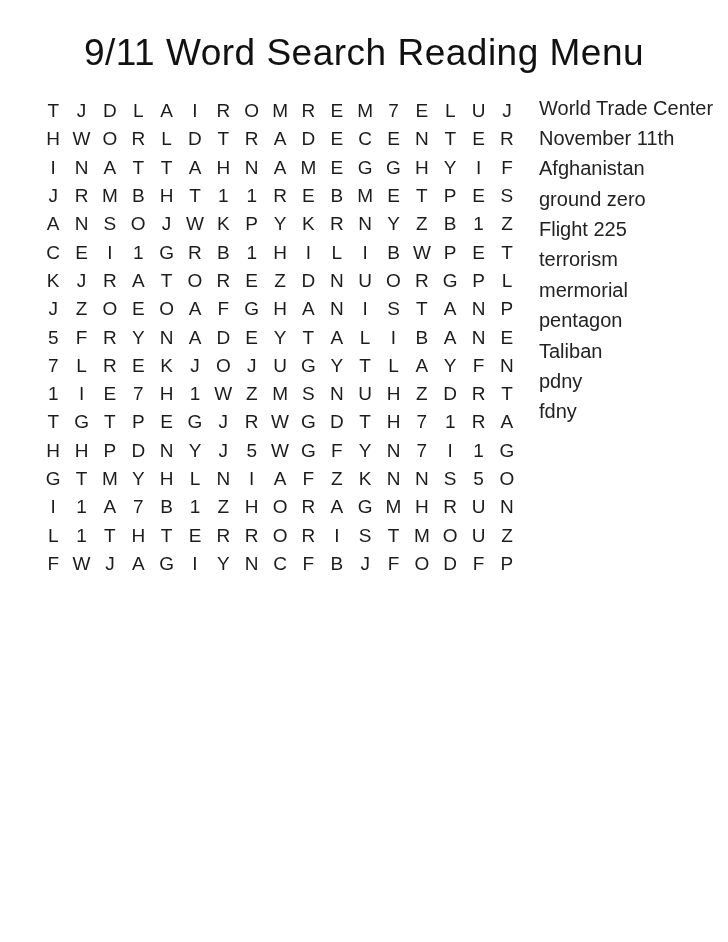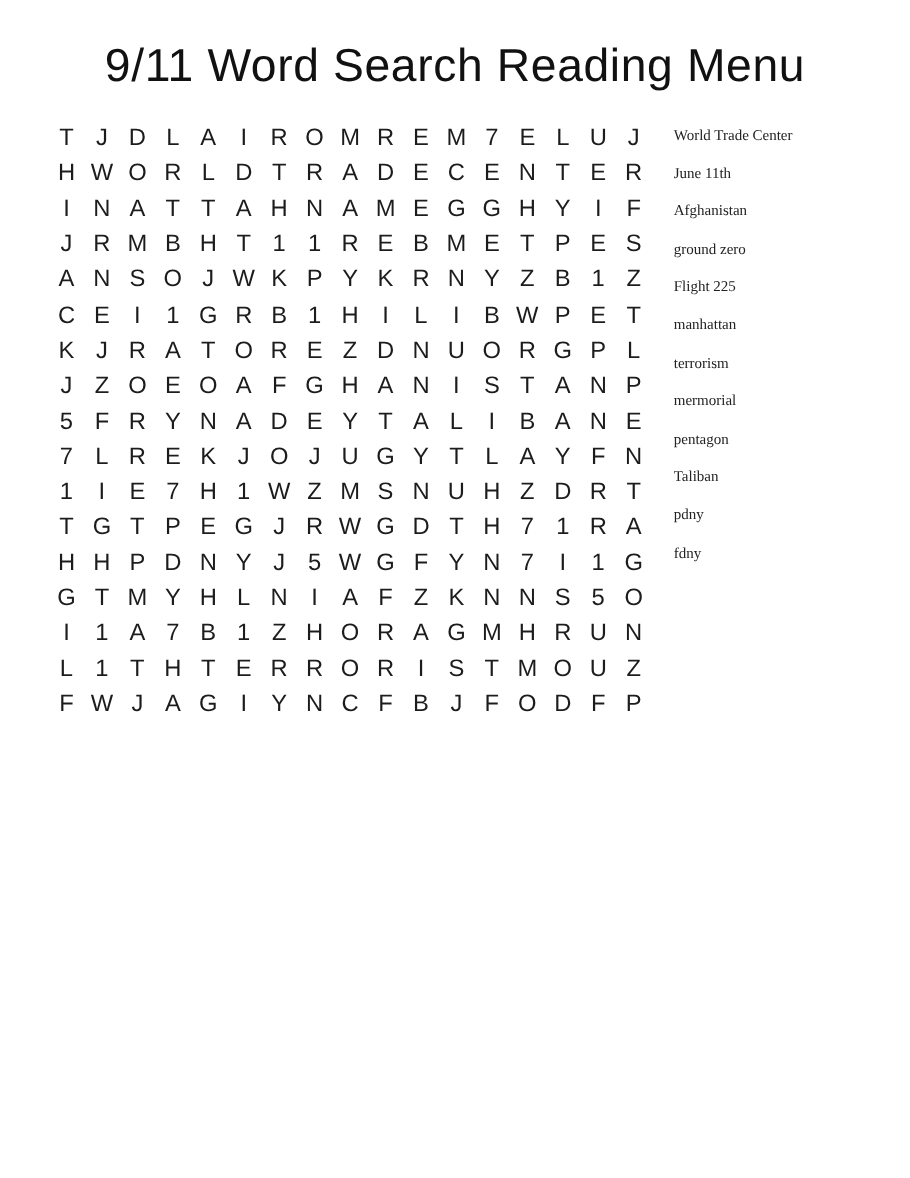--- a/index.html
+++ b/index.html
@@ -47,25 +47,24 @@
   }
   .words {
     position: absolute;
     left: 539px;
     top: 93px;
   }
   .word {
     height: 30.36px;
     display: flex;
     align-items: center;
-    font-size: 12px;
+    font-size: 20px;
     font-weight: 500;
     color: #222222;
     white-space: nowrap;
-    font-family: Liberation Serif, serif;
   }
 </style>
 </head>
 <body>
 
 <div class="page" style="--bg: #ffffff; --ink: #1a1a1a;">
   <h1 class="title">9/11 Word Search Reading Menu</h1>
   <div class="grid" id="grid">
       <span class="cell">T</span>
       <span class="cell">J</span>
@@ -352,25 +351,24 @@
       <span class="cell">B</span>
       <span class="cell">J</span>
       <span class="cell">F</span>
       <span class="cell">O</span>
       <span class="cell">D</span>
       <span class="cell">F</span>
       <span class="cell">P</span>
     </div>
   <div class="words" id="words">
       <div class="word">World Trade Center</div>
-      <div class="word">June 11th</div>
+      <div class="word">November 11th</div>
       <div class="word">Afghanistan</div>
       <div class="word">ground zero</div>
       <div class="word">Flight 225</div>
-      <div class="word">manhattan</div>
       <div class="word">terrorism</div>
       <div class="word">mermorial</div>
       <div class="word">pentagon</div>
       <div class="word">Taliban</div>
       <div class="word">pdny</div>
       <div class="word">fdny</div>
     </div>
 </div>
 
 </body></html>

